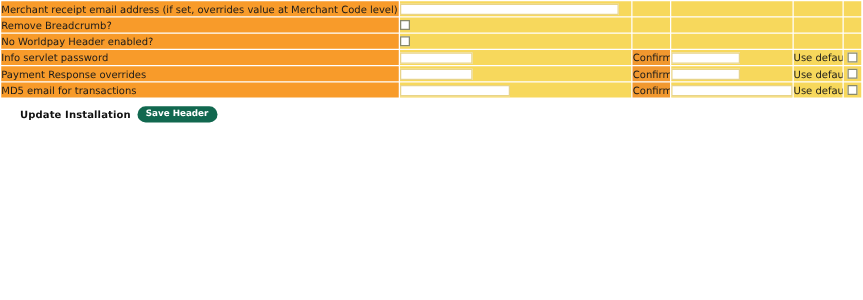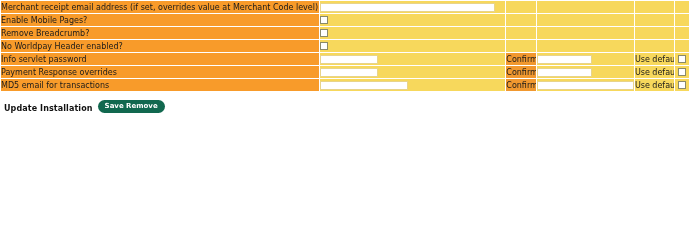--- a/index.html
+++ b/index.html
@@ -82,24 +82,24 @@
     margin: 0;
     padding: 0;
     vertical-align: middle;
     display: inline-block;
     box-sizing: border-box;
   }
 
   
   #footer-bar {
     margin-top: 3px;
-    padding-left: 4px;
+    padding-left: 16px;
     height: 18px;
     display: flex;
-    align-items: flex-end;
+    align-items: center;
     gap: 5px;
   }
   #update-label {
     font-weight: bold;
     font-size: 8px;
     color: #111;
     letter-spacing: 0.1px;
   }
   #save-button {
     background: #11684f;
@@ -133,54 +133,44 @@
       <td class="c-label">Merchant receipt email address (if set, overrides value at Merchant Code level)</td>
       <td class="c-field">
         <input class="txt w-email" type="text" value="" style="">
       </td>
       <td class="c-confirm-blank"></td>
       <td class="c-confirm-field"></td>
       <td class="c-usedef-blank"></td>
       <td class="c-check"></td>
     </tr>
 
-    <tr>
-      <td class="c-label">Enable Mobile Pages?</td>
+
+    <tr>
+      <td class="c-label">Remove Breadcrumb?</td>
       <td class="c-field">
         <input class="cb" type="checkbox" style="">
       </td>
       <td class="c-confirm-blank"></td>
       <td class="c-confirm-field"></td>
       <td class="c-usedef-blank"></td>
       <td class="c-check"></td>
     </tr>
 
     <tr>
-      <td class="c-label">Remove Breadcrumb?</td>
+      <td class="c-label">No Worldpay Header enabled?</td>
       <td class="c-field">
         <input class="cb" type="checkbox" style="">
       </td>
       <td class="c-confirm-blank"></td>
       <td class="c-confirm-field"></td>
       <td class="c-usedef-blank"></td>
       <td class="c-check"></td>
     </tr>
 
     <tr>
-      <td class="c-label">No Worldpay Header enabled?</td>
-      <td class="c-field">
-        <input class="cb" type="checkbox" style="">
-      </td>
-      <td class="c-confirm-blank"></td>
-      <td class="c-confirm-field"></td>
-      <td class="c-usedef-blank"></td>
-      <td class="c-check"></td>
-    </tr>
-
-    <tr>
       <td class="c-label">Info servlet password</td>
       <td class="c-field">
         <input class="txt w-pass" type="password" style="">
       </td>
       <td class="c-confirm">Confirm:</td>
       <td class="c-confirm-field">
         <input class="txt w-conf" type="password" style="">
       </td>
       <td class="c-usedef">Use default:</td>
       <td class="c-check">
@@ -217,14 +207,14 @@
         <input class="cb" type="checkbox" style="">
       </td>
     </tr>
 
 
   </tbody>
 </table>
 
 <div id="footer-bar">
   <span id="update-label">Update Installation</span>
-  <button id="save-button" type="button">Save Remove</button>
+  <button id="save-button" type="button">Save Header</button>
 </div>
 
 </body></html>

